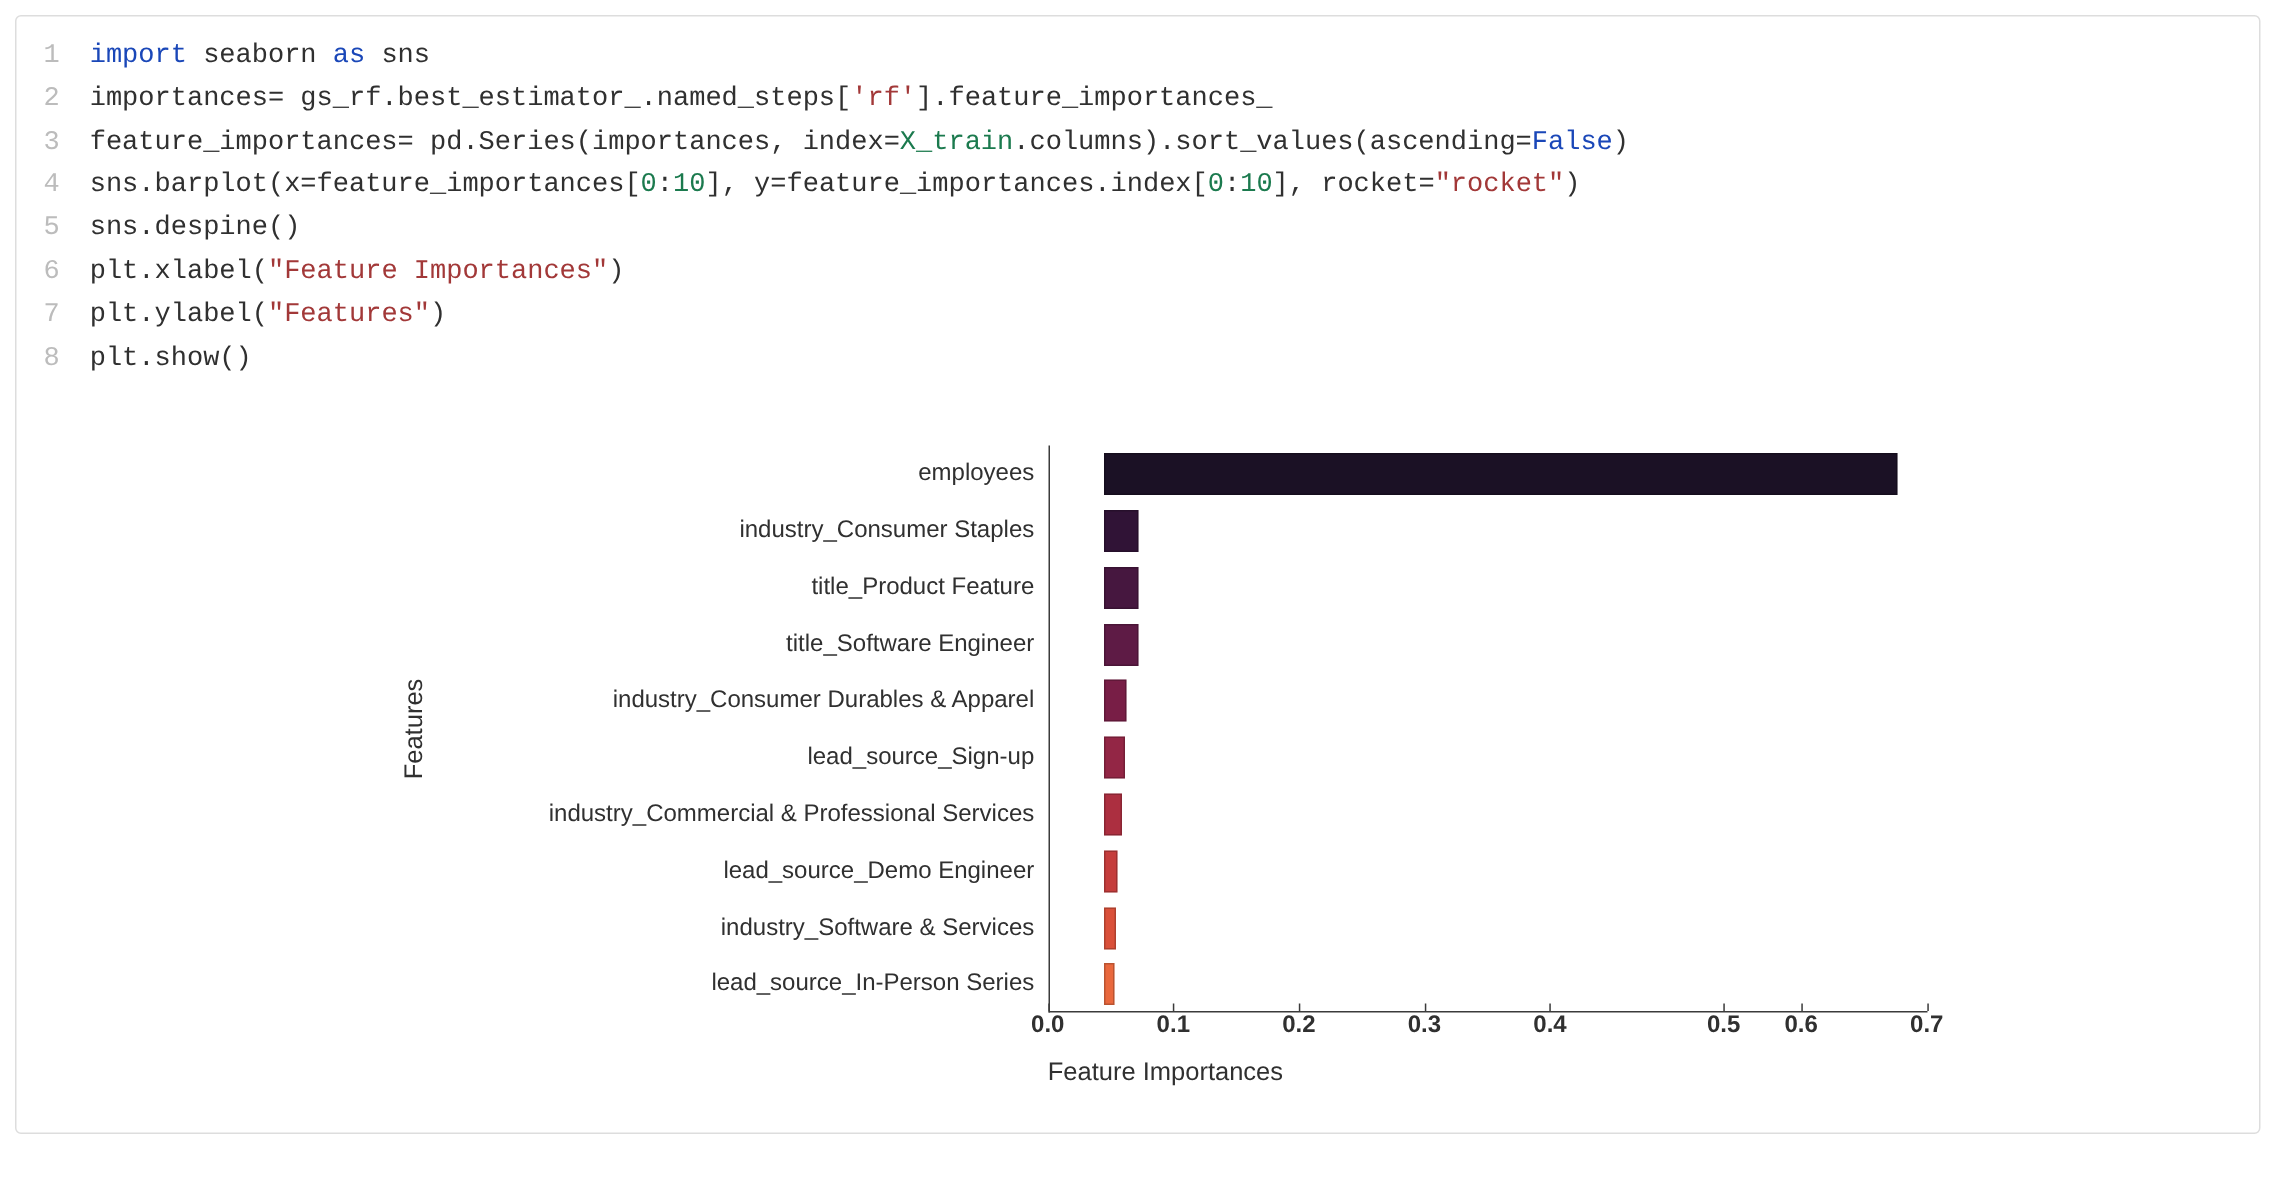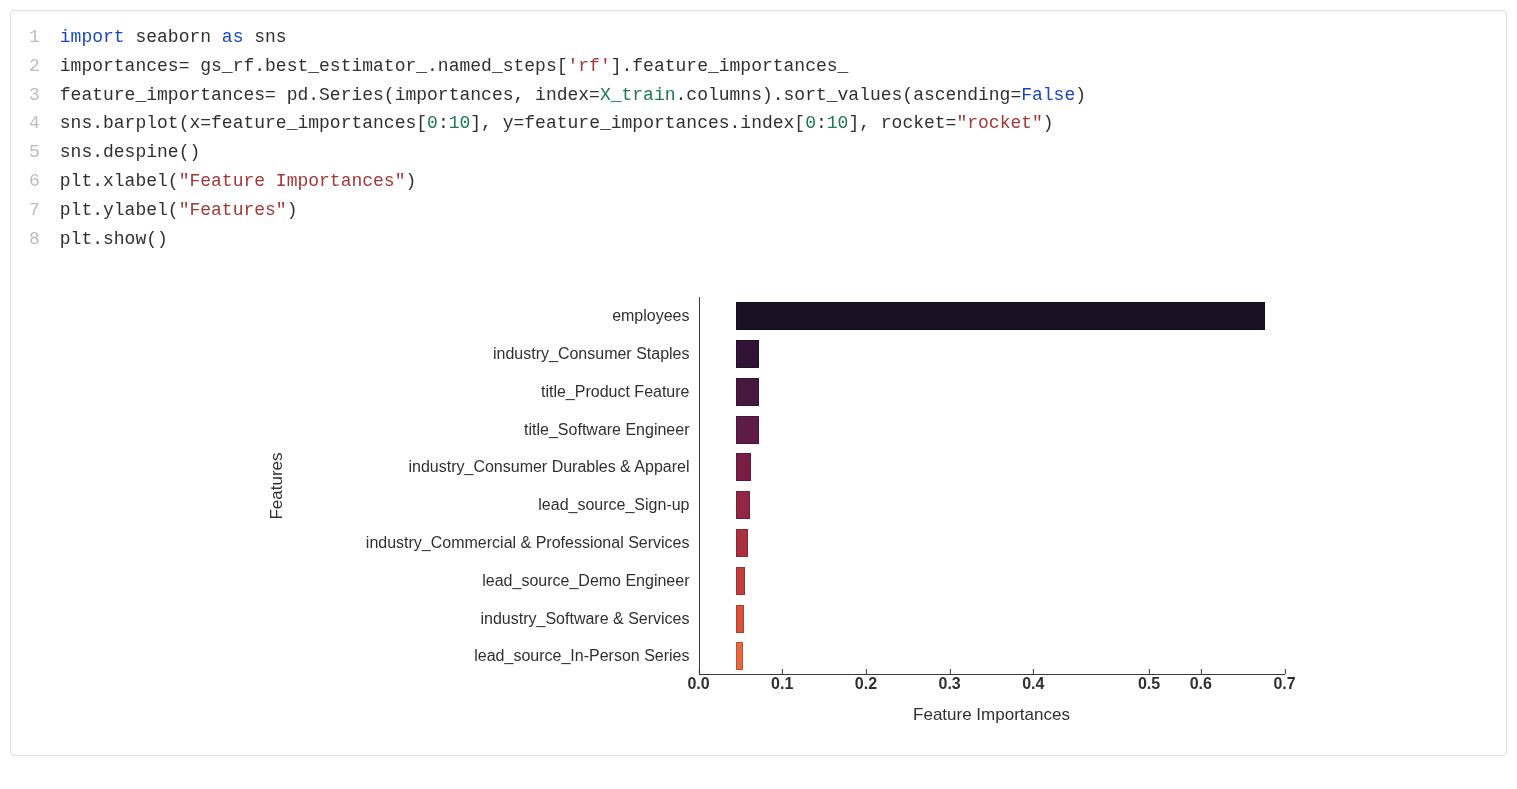--- a/index.html
+++ b/index.html
@@ -101,21 +101,21 @@
     top: -6px;
     width: 1px;
     height: 5px;
     background: #3b3b3b;
   }
   .xlabel {
     position: absolute;
     left: 460px;
     top: 428px;
     width: 586px;
-    text-align: center;
+    text-align: left;
     font-size: 17px;
     color: #303030;
   }
   .ylabel {
     position: absolute;
     left: 28px;
     top: 20px;
     height: 378px;
     width: 20px;
     display: flex;

